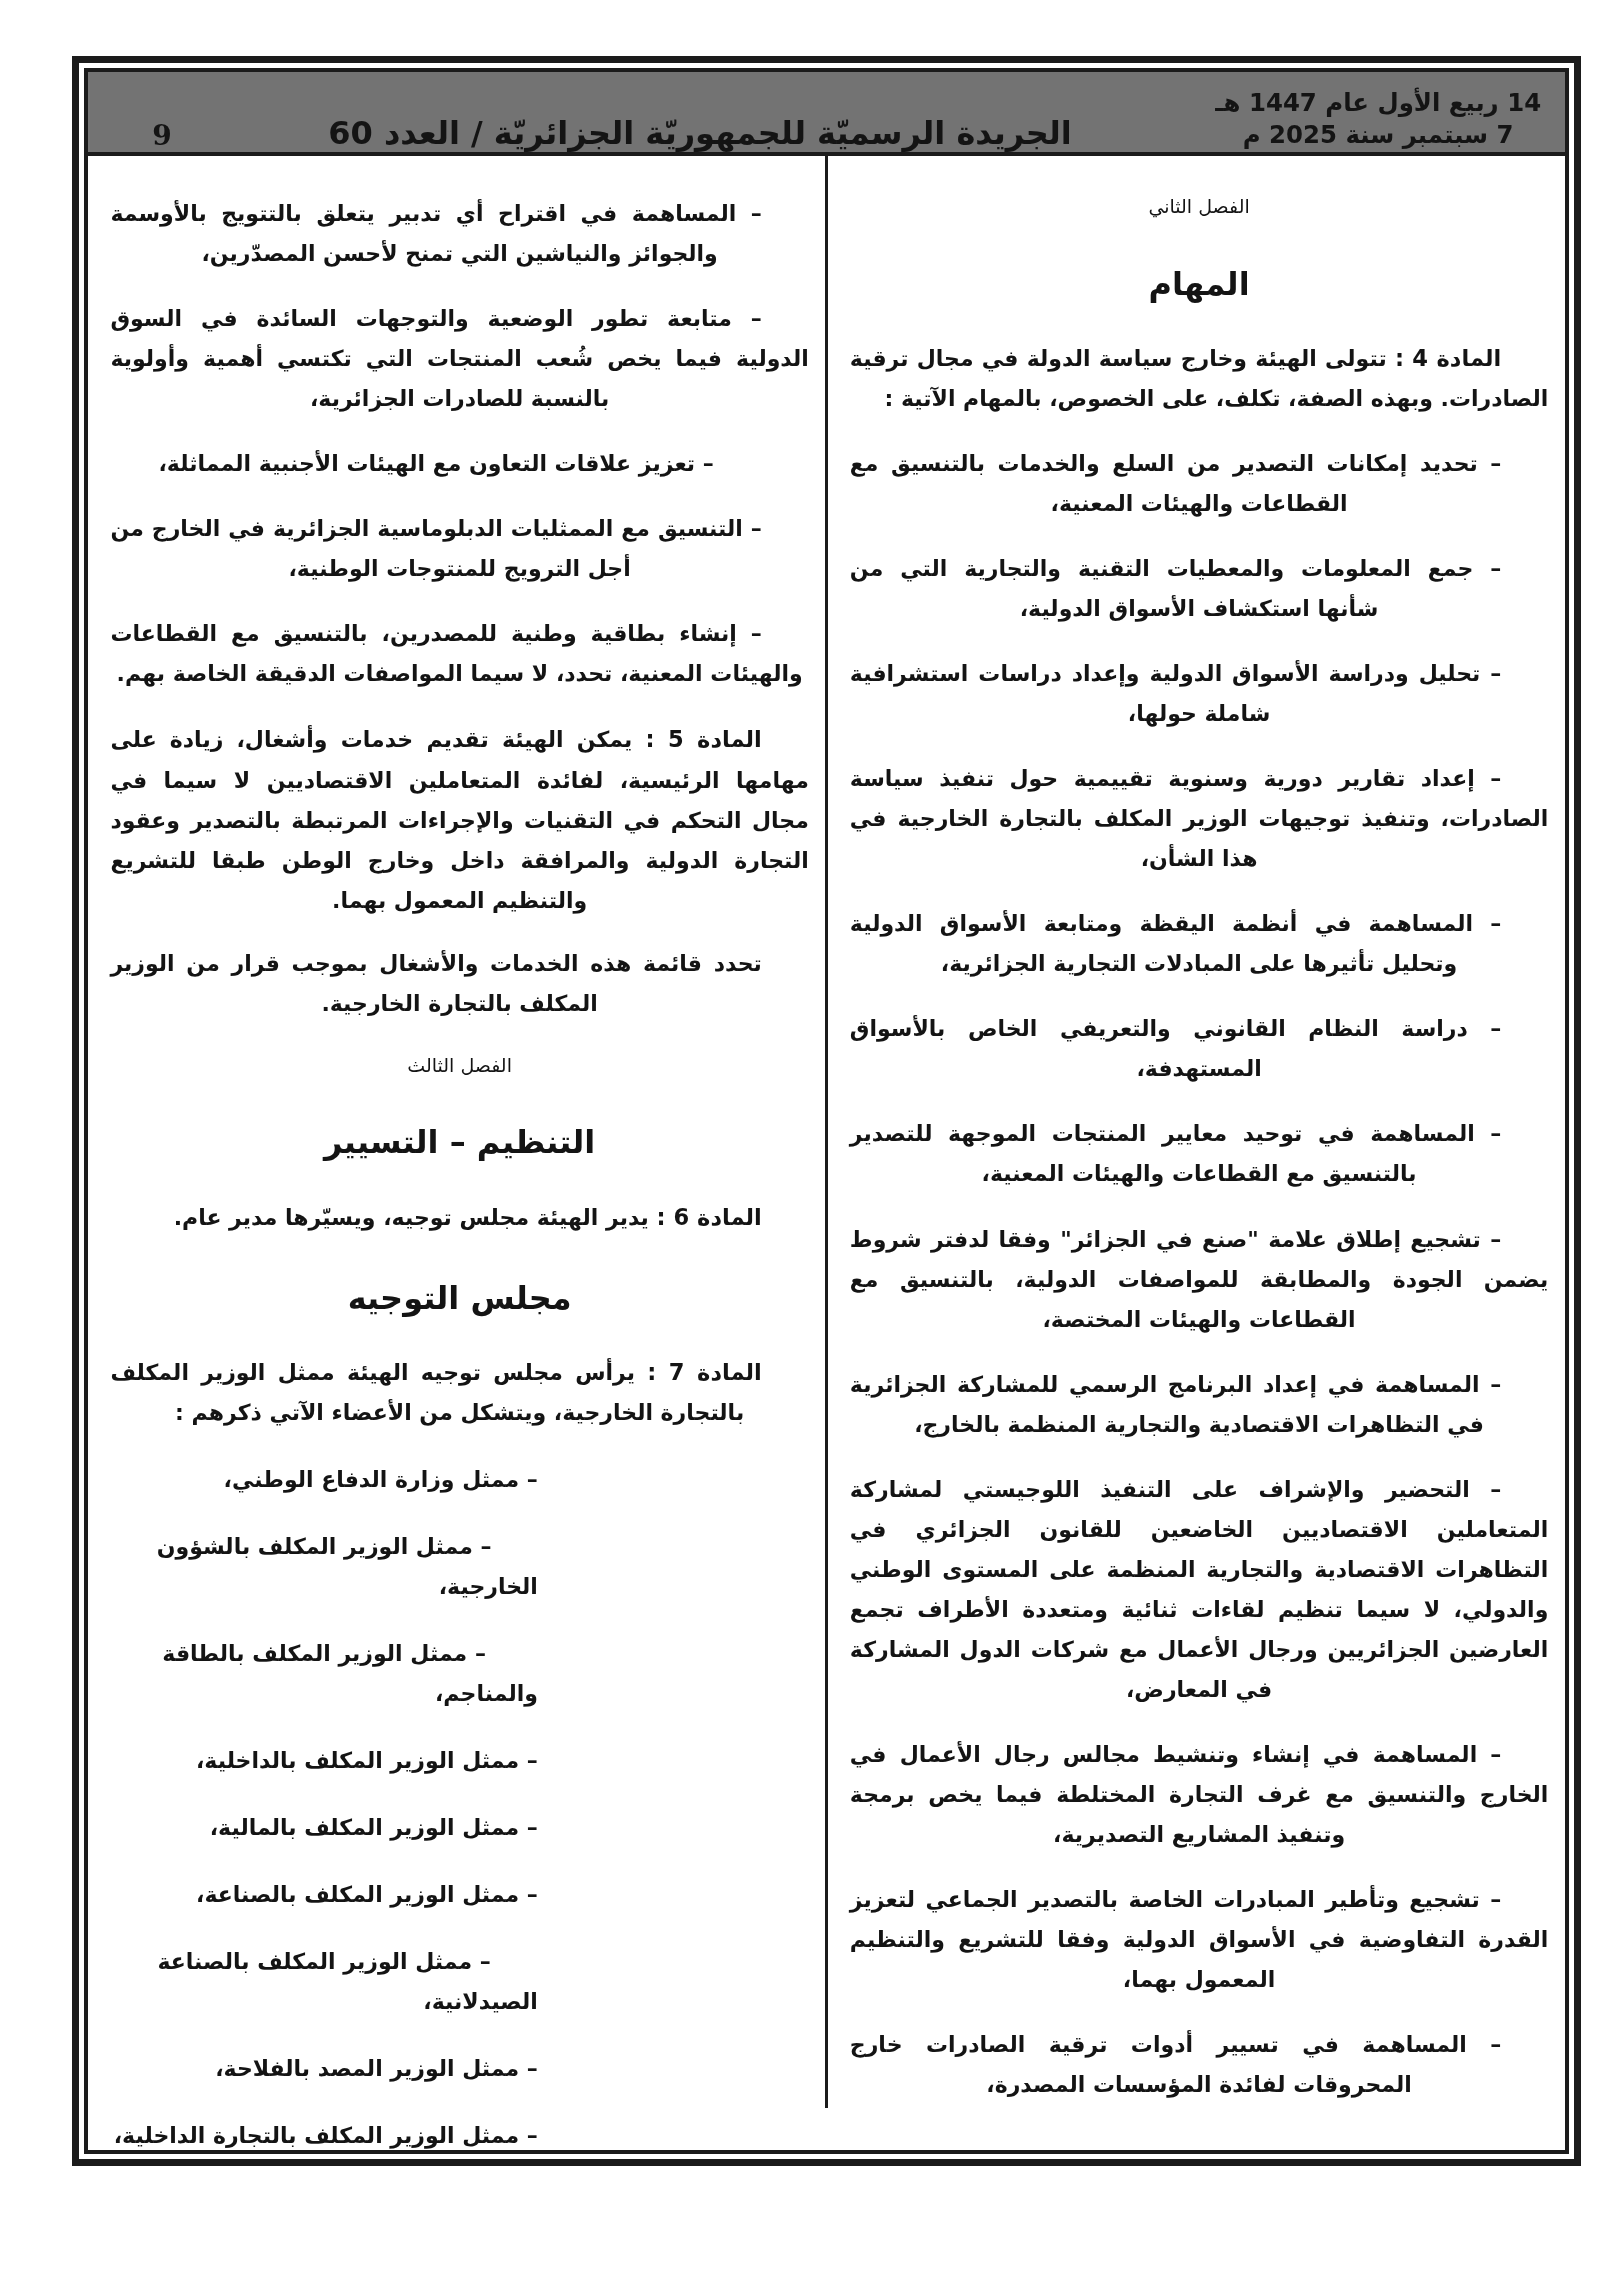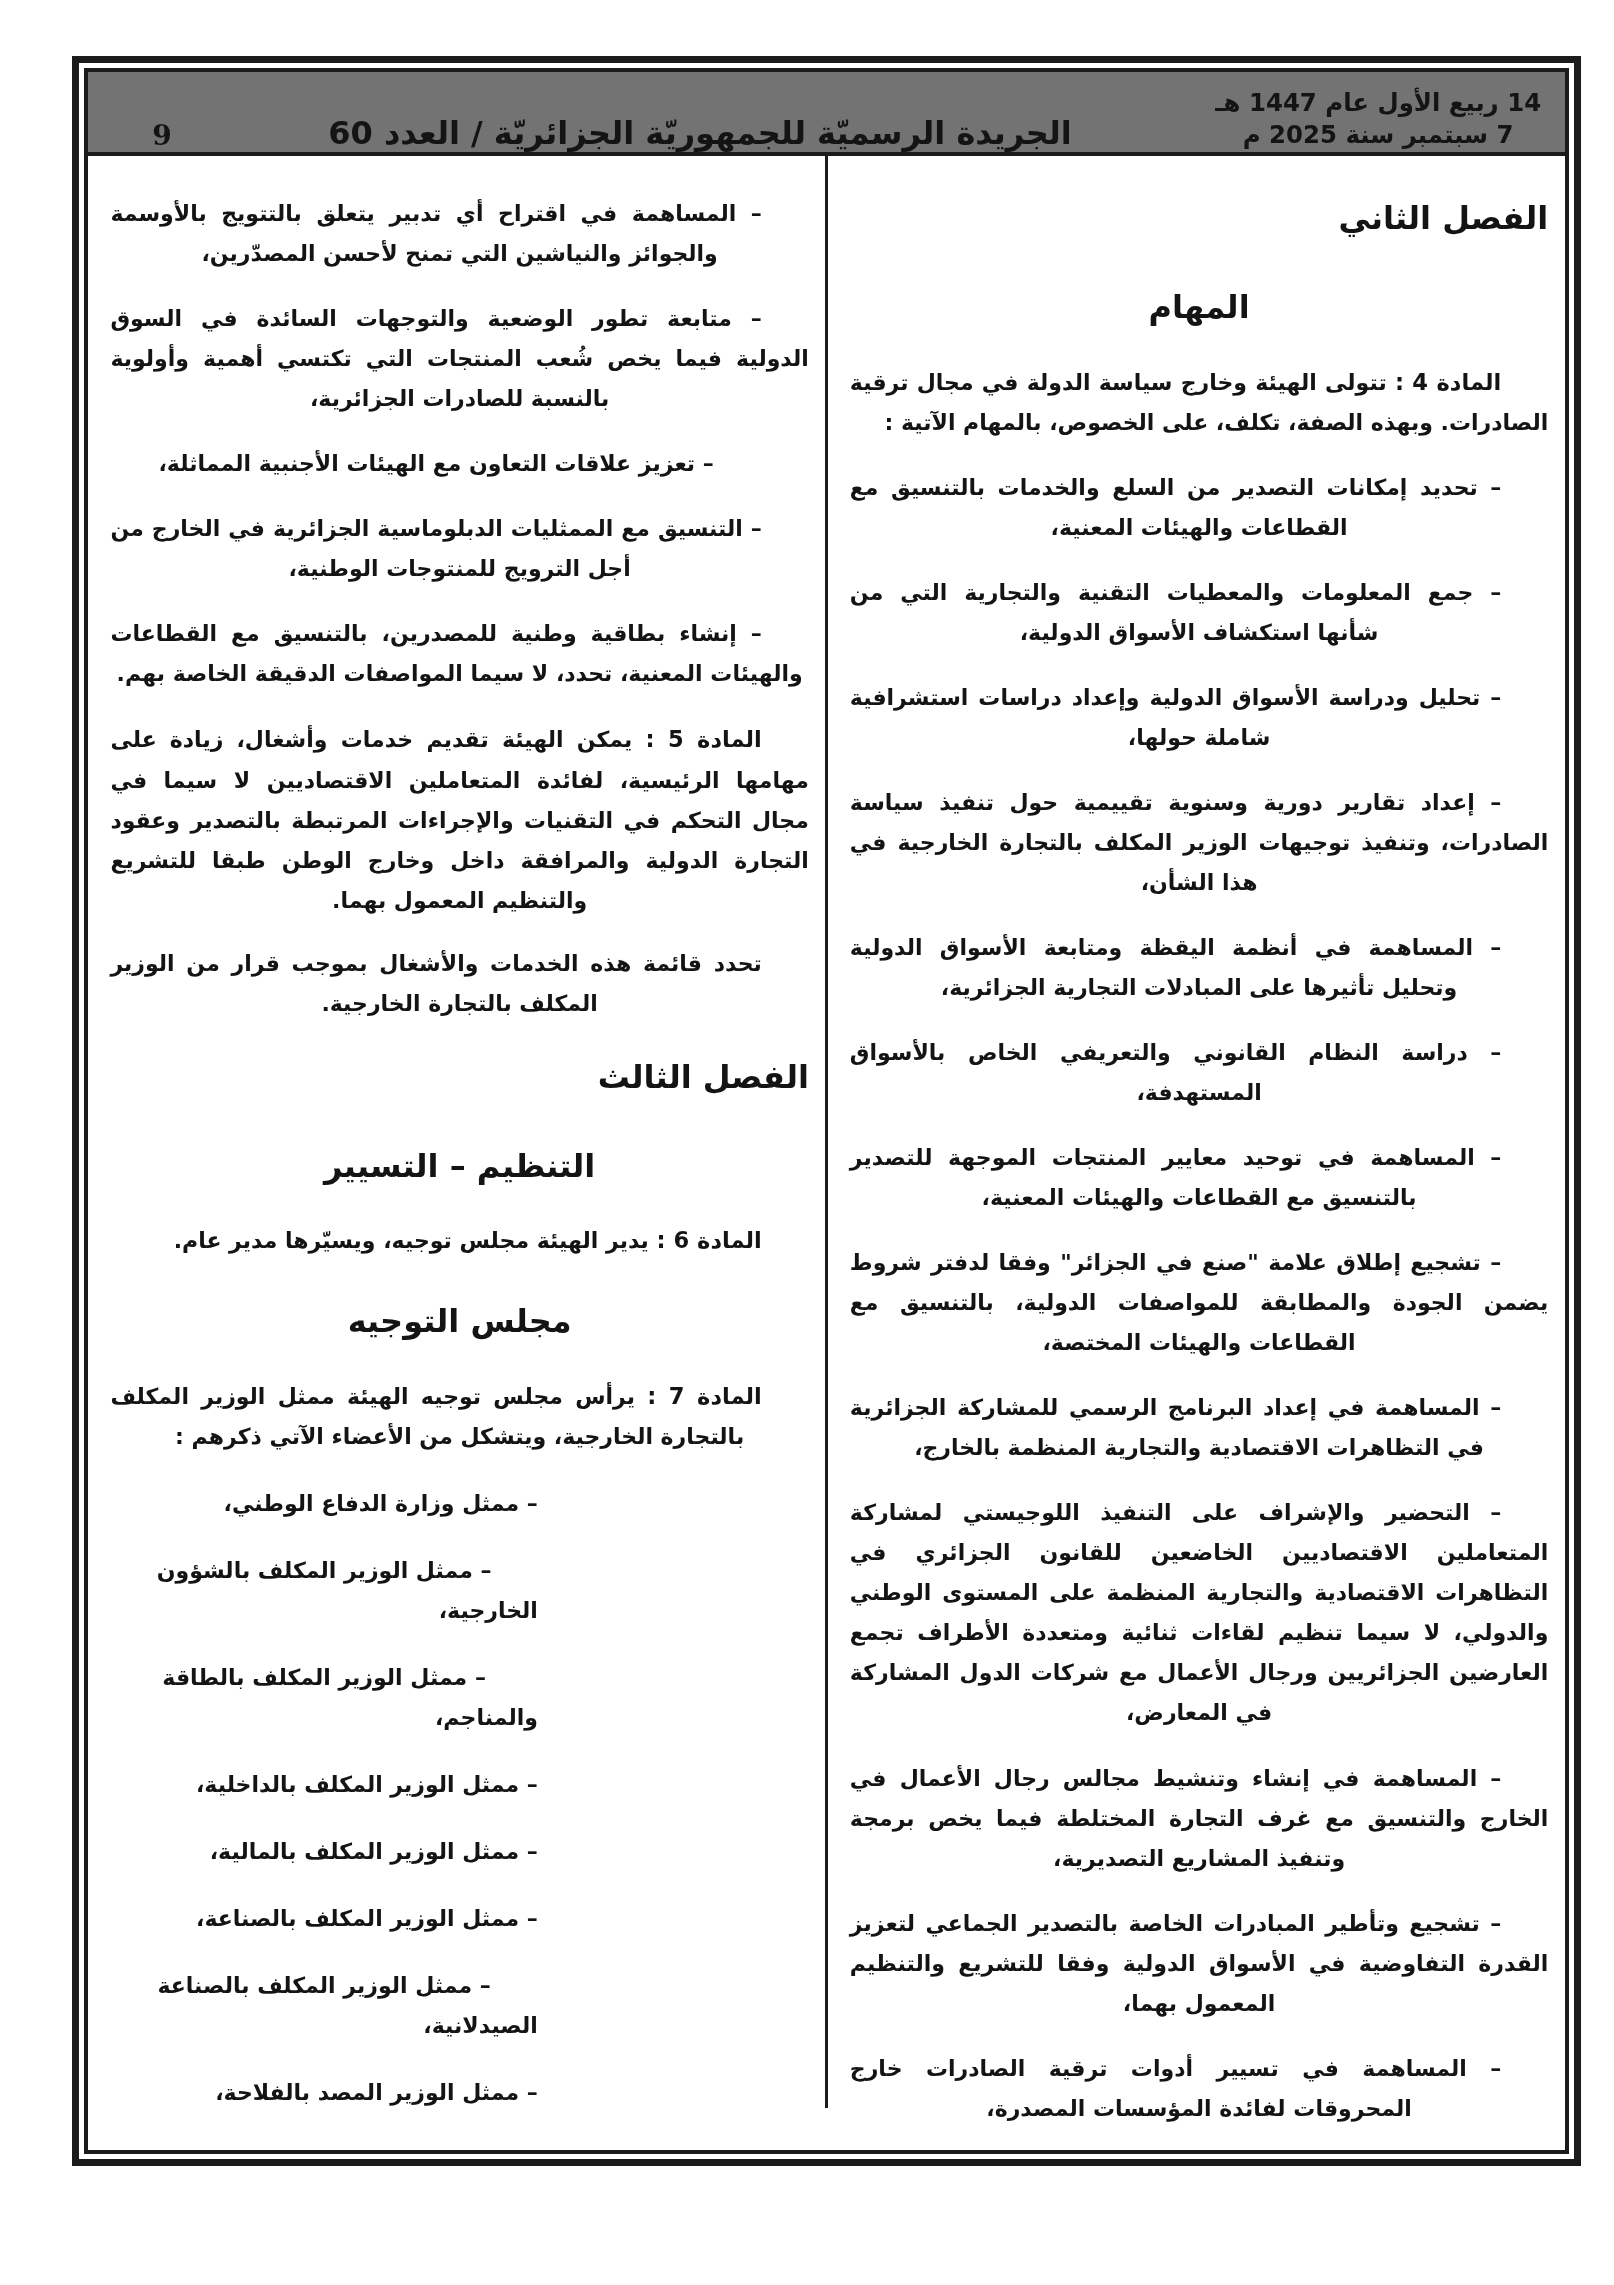--- a/index.html
+++ b/index.html
@@ -81,23 +81,23 @@
     text-align: justify;
     overflow: hidden;
   }
   .col-divider {
     flex: none;
     width: 2.7px;
     background: #1b1b1b;
     margin-bottom: 42px;
   }
   .h-chapter {
-    text-align: right;
-    font-size: 32px;
-    font-weight: bold;
+    text-align: center;
+    font-size: 19px;
+    font-weight: normal;
     margin: 20px 0 5.4px 0;
   }
   .h-section {
     text-align: center;
     font-size: 32px;
     font-weight: bold;
     margin: 31px 0 25px 0;
   }
   .p-article {
     margin: 23.5px 0;

